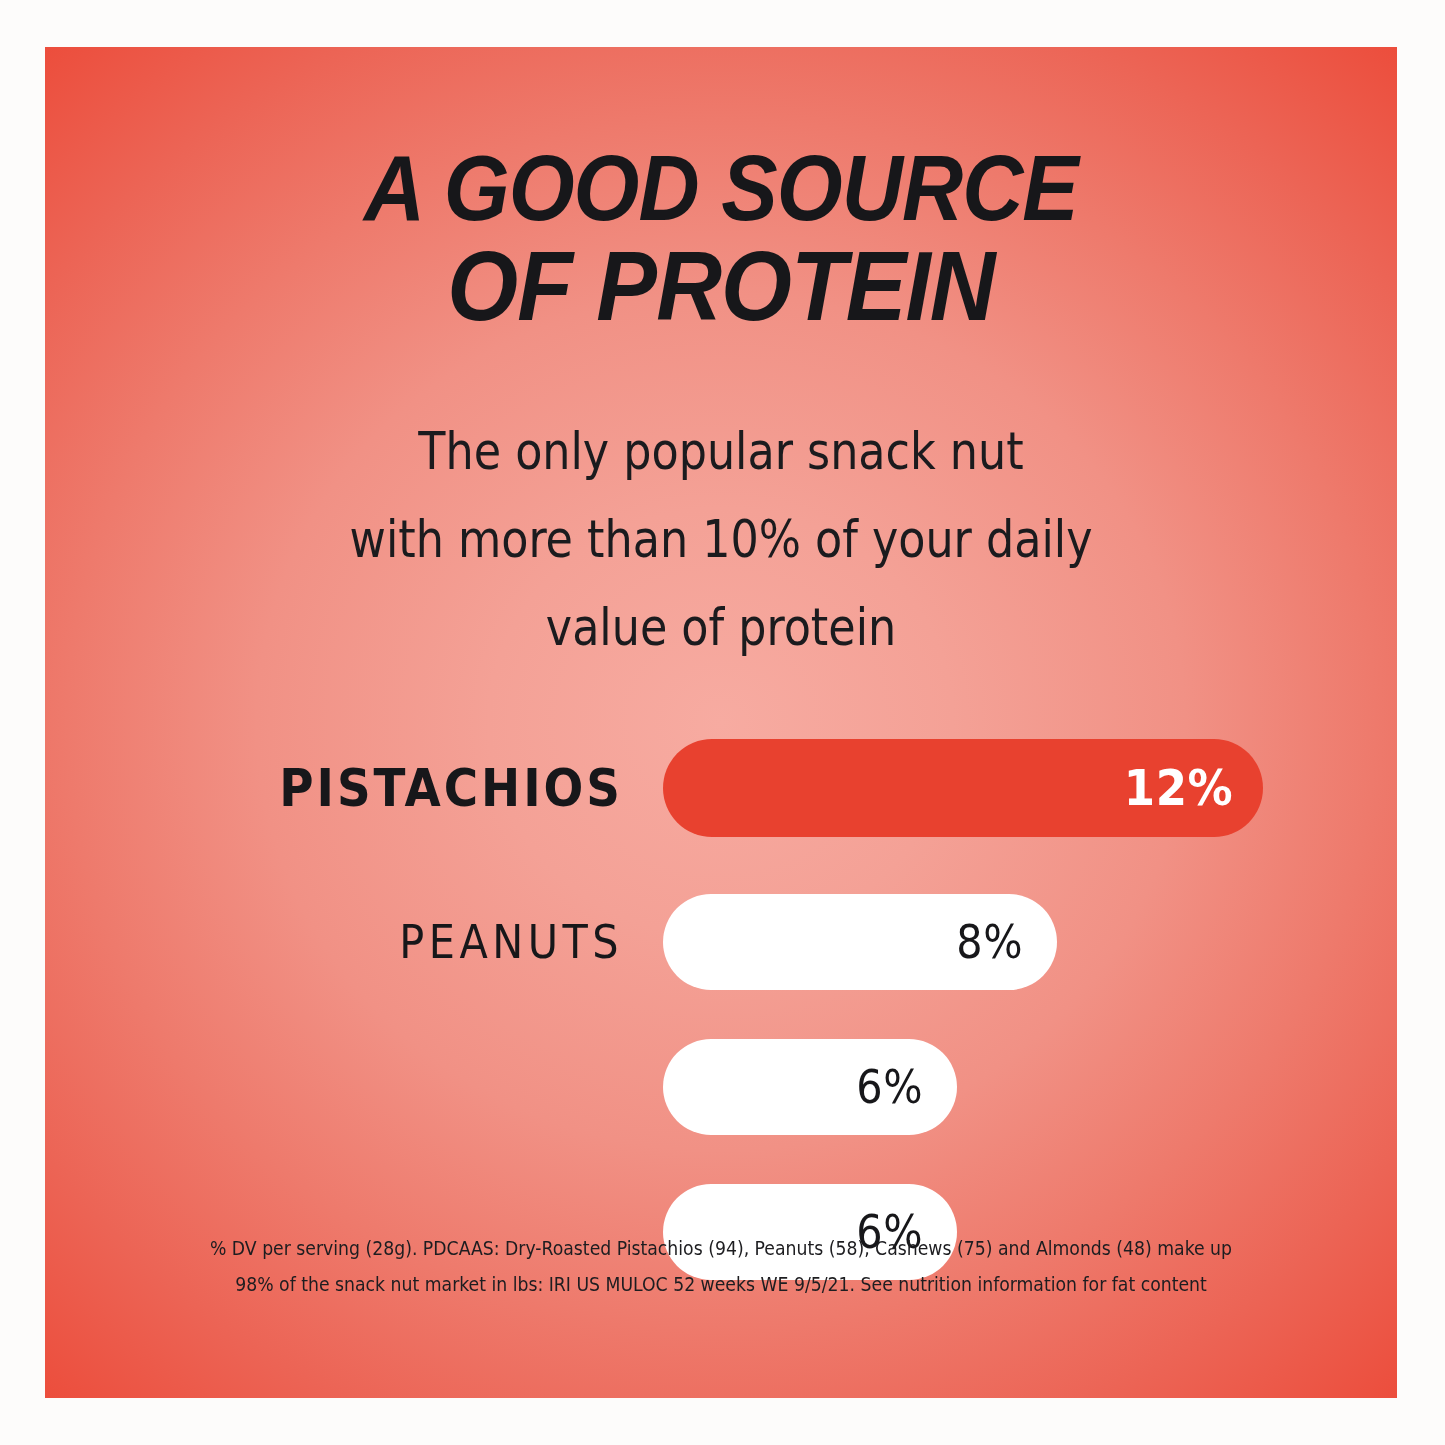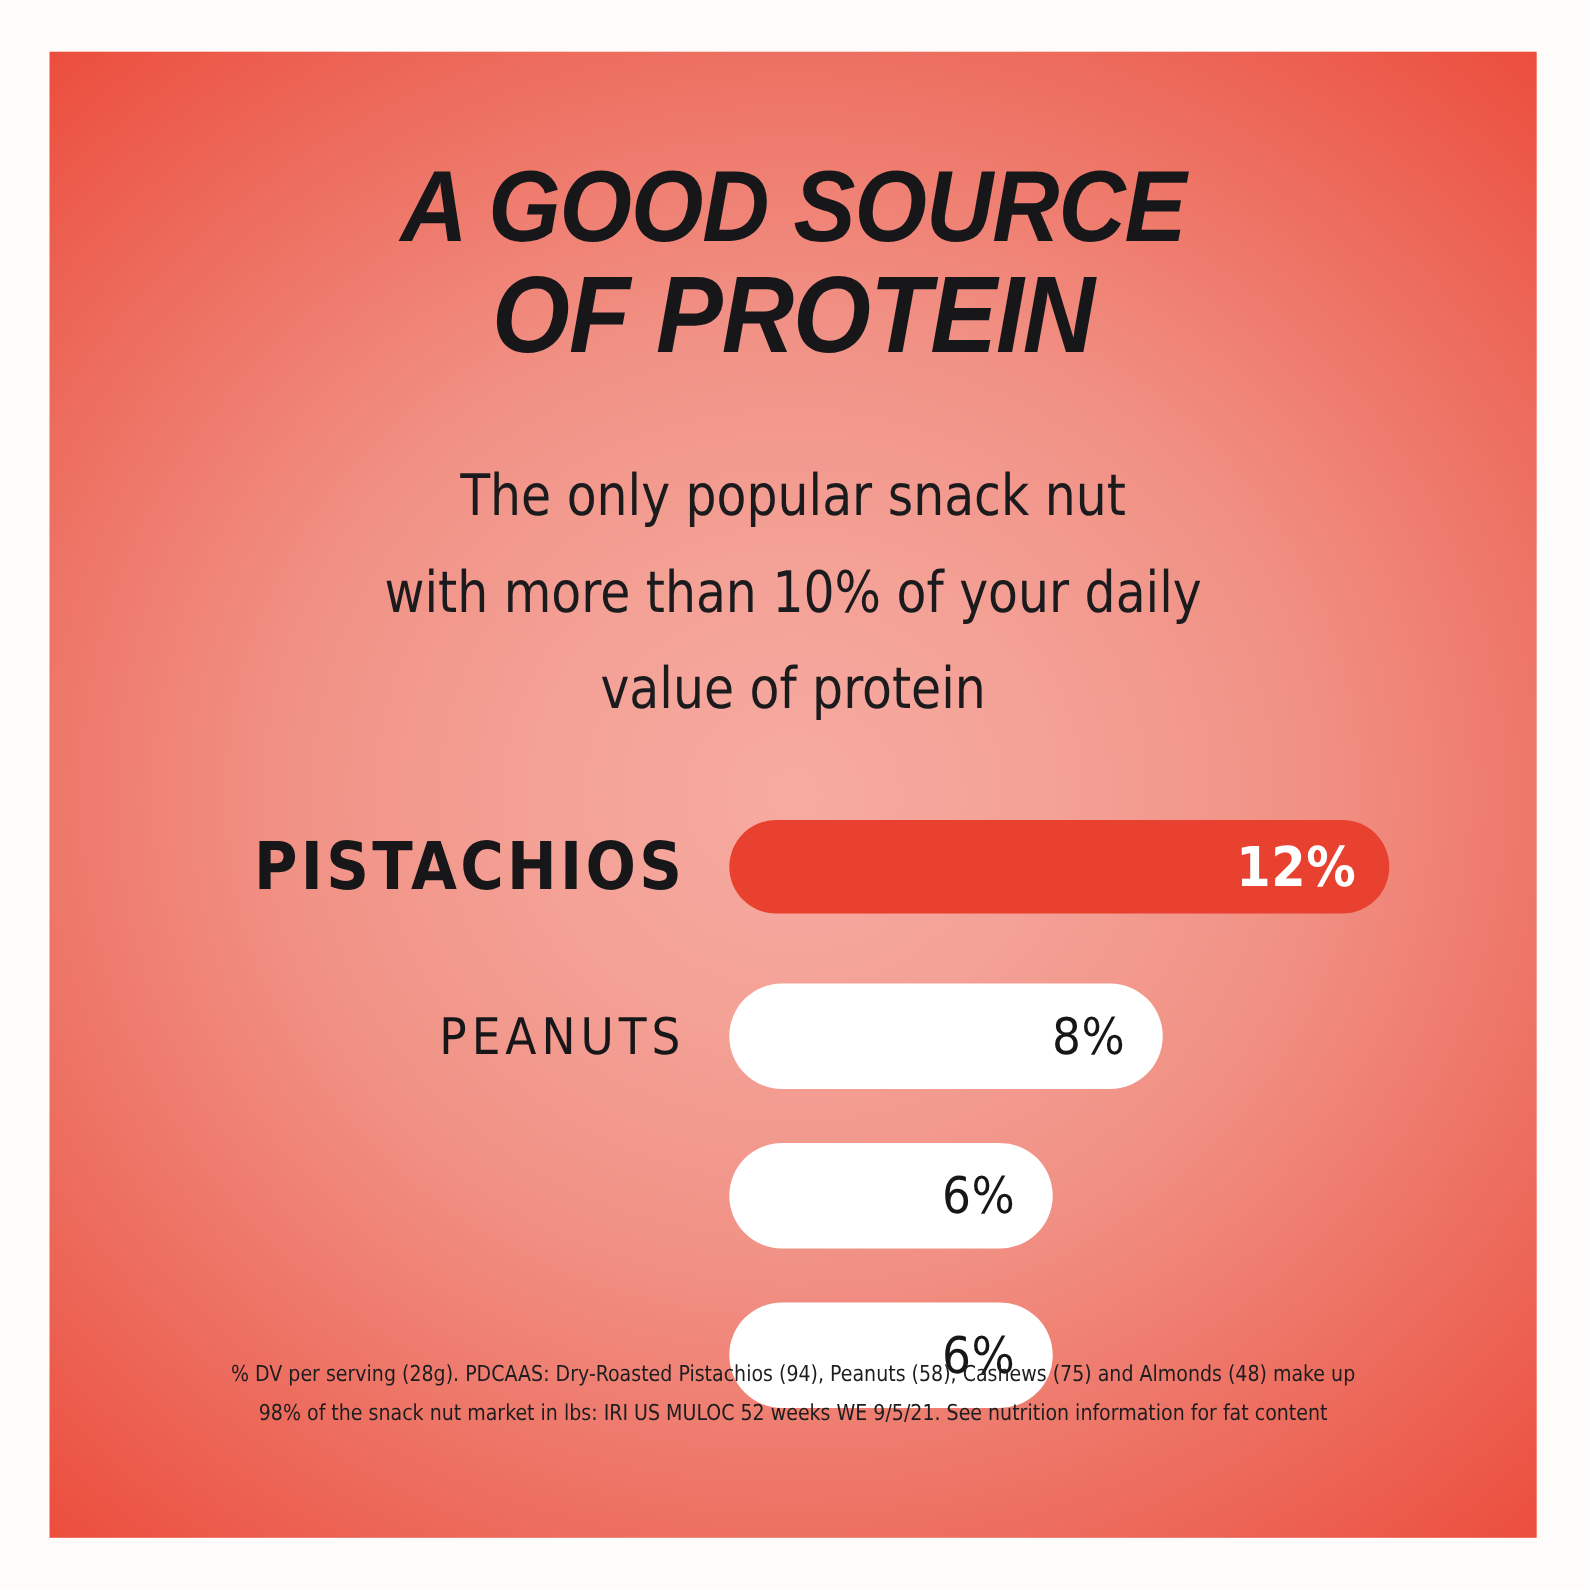--- a/index.html
+++ b/index.html
@@ -97,42 +97,42 @@
     white-space: nowrap;
     color: #17171a;
     font-family: "DejaVu Sans Condensed", "Liberation Sans Narrow", "Liberation Sans", sans-serif;
     font-weight: 400;
     font-size: 46px;
     letter-spacing: 4.5px;
     text-align: right;
   }
   .bar-row.r1 .bar-label {
     font-weight: 700;
-    font-size: 60px;
+    font-size: 52px;
     letter-spacing: 3px;
   }
 
   .bar-track {
     position: absolute;
     left: 618px;
     top: 50%;
     transform: translateY(-50%);
   }
   .bar-fill {
     position: relative;
     height: 96px;
     border-radius: 56px;
     background: #ffffff;
     box-sizing: border-box;
     display: flex;
     align-items: center;
     justify-content: flex-end;
   }
   .bar-row.r1 .bar-fill {
-    height: 85px;
+    height: 98px;
     background: #e8412f;
     border-radius: 58px;
   }
 
   .bar-value {
     color: #17171a;
     font-family: "DejaVu Sans Condensed", "Liberation Sans Narrow", "Liberation Sans", sans-serif;
     font-weight: 300;
     font-size: 46px;
     letter-spacing: 0.5px;

